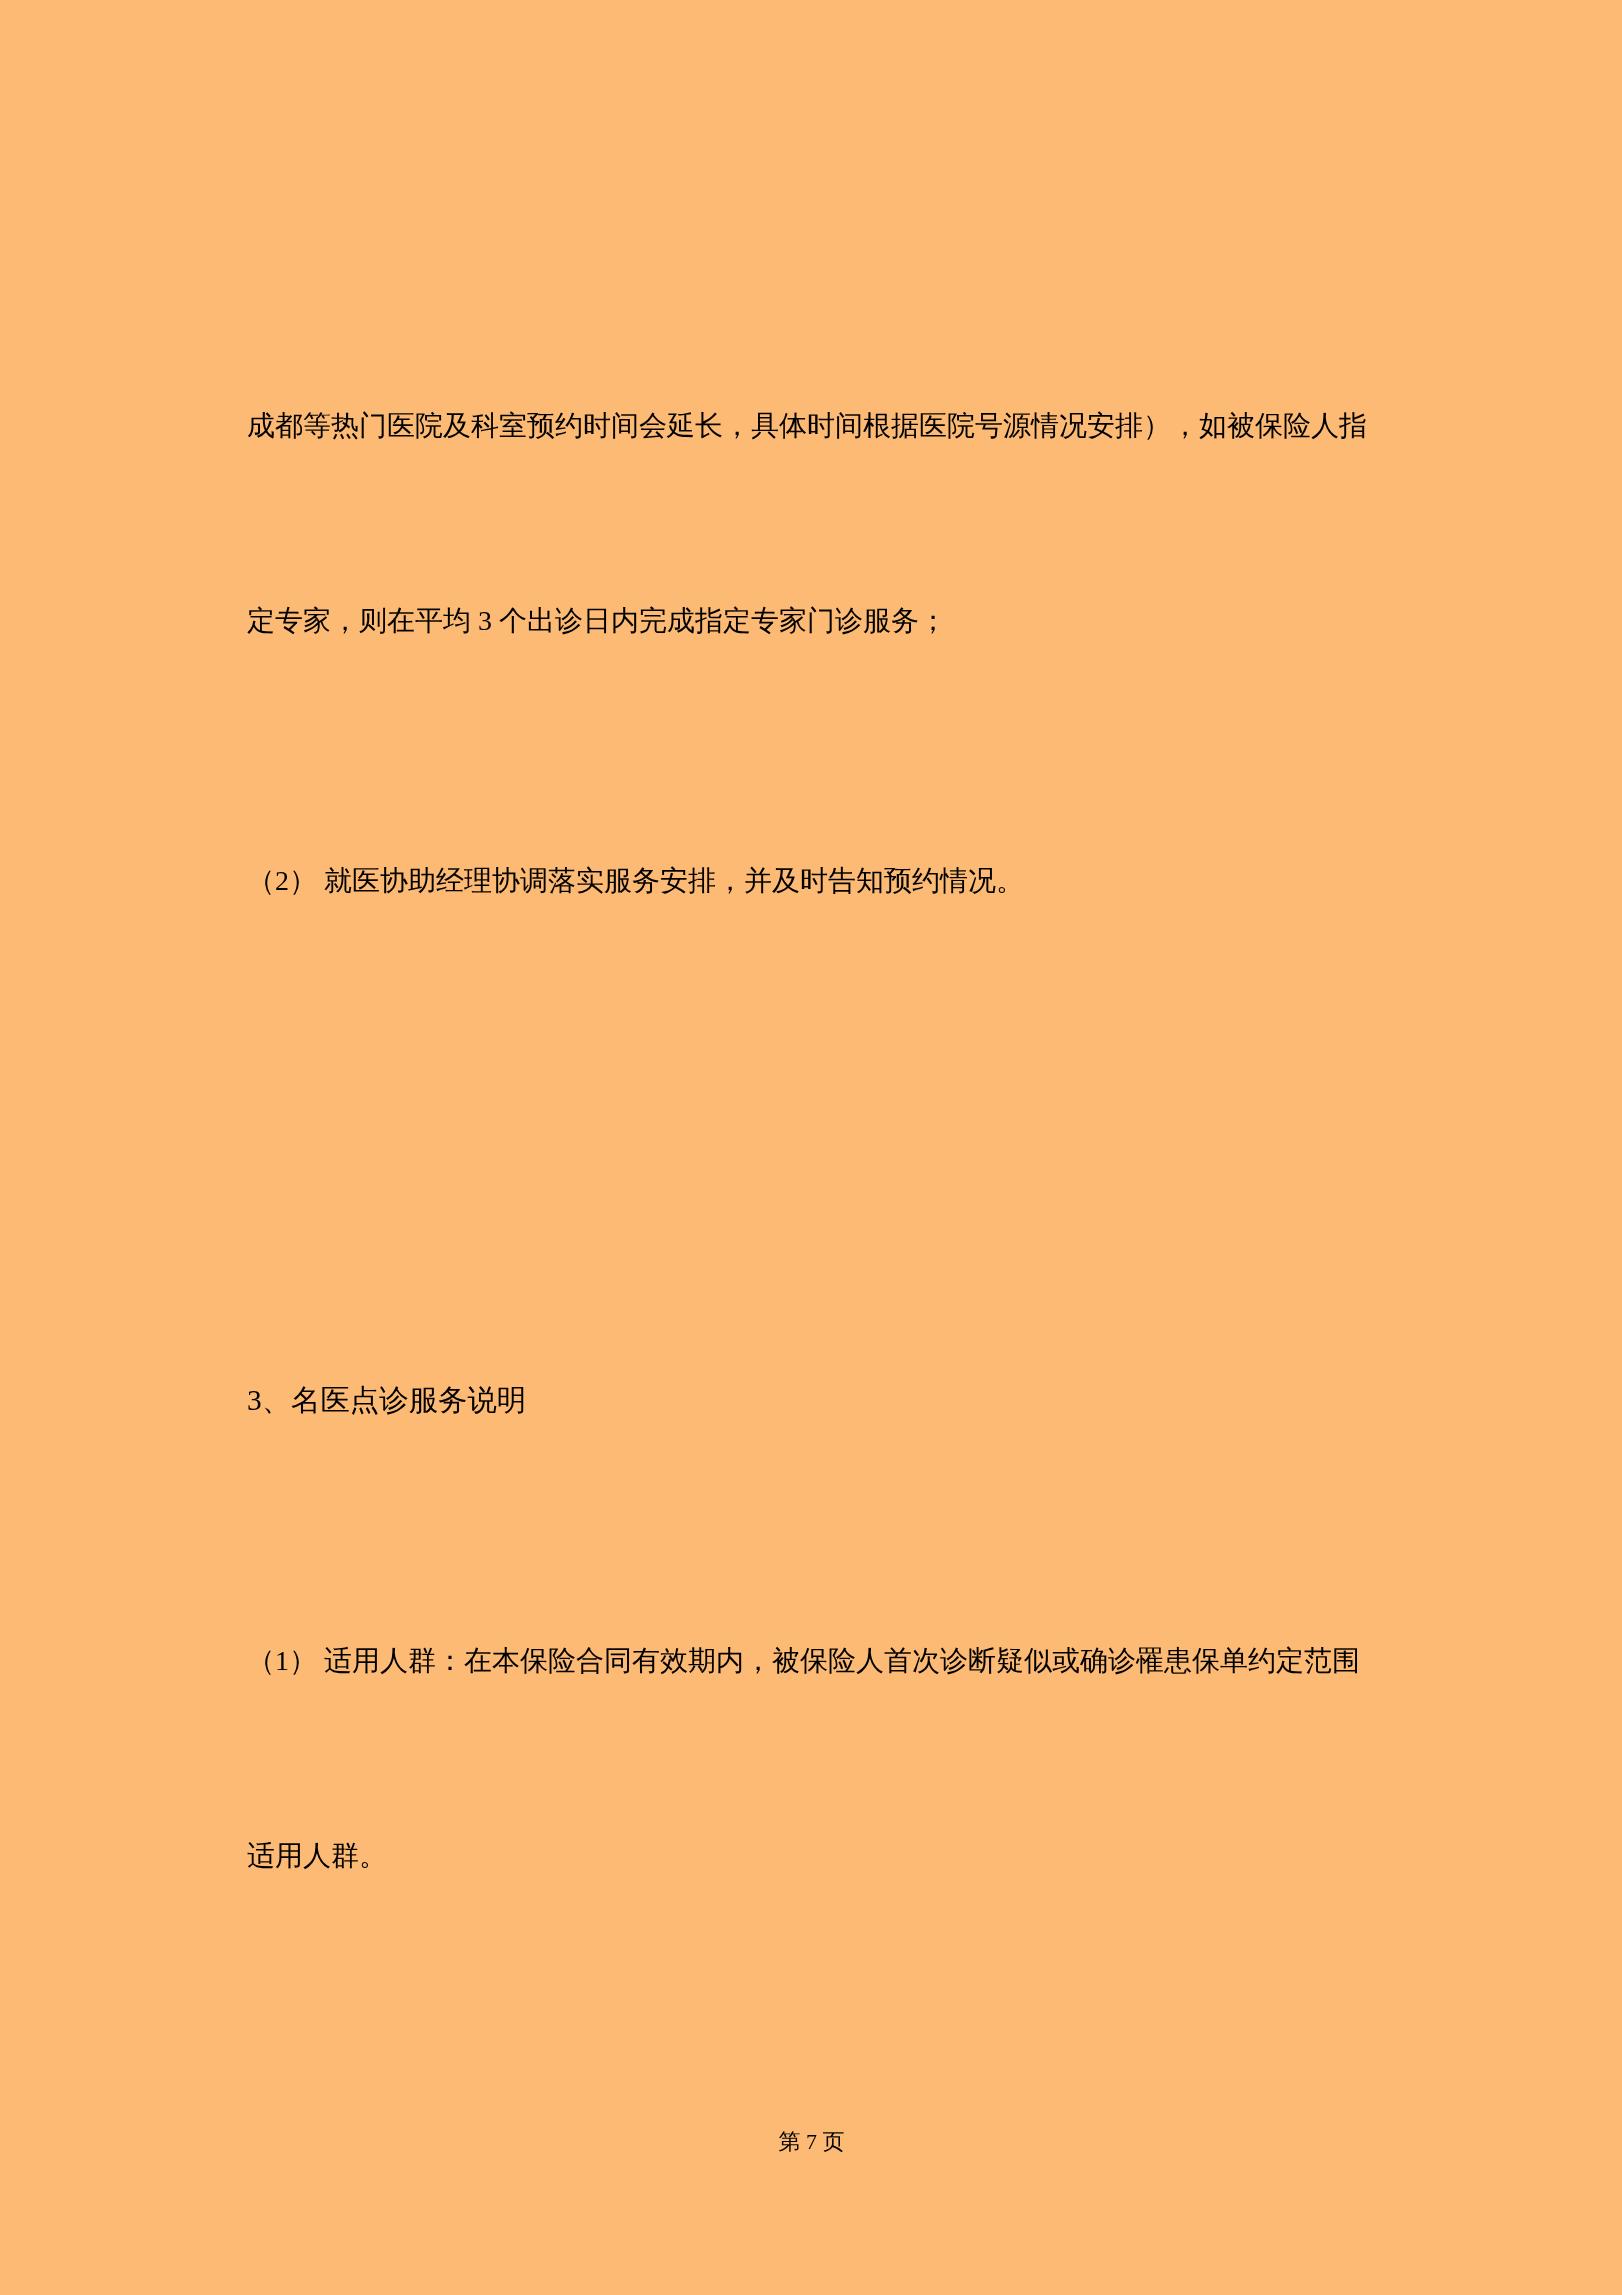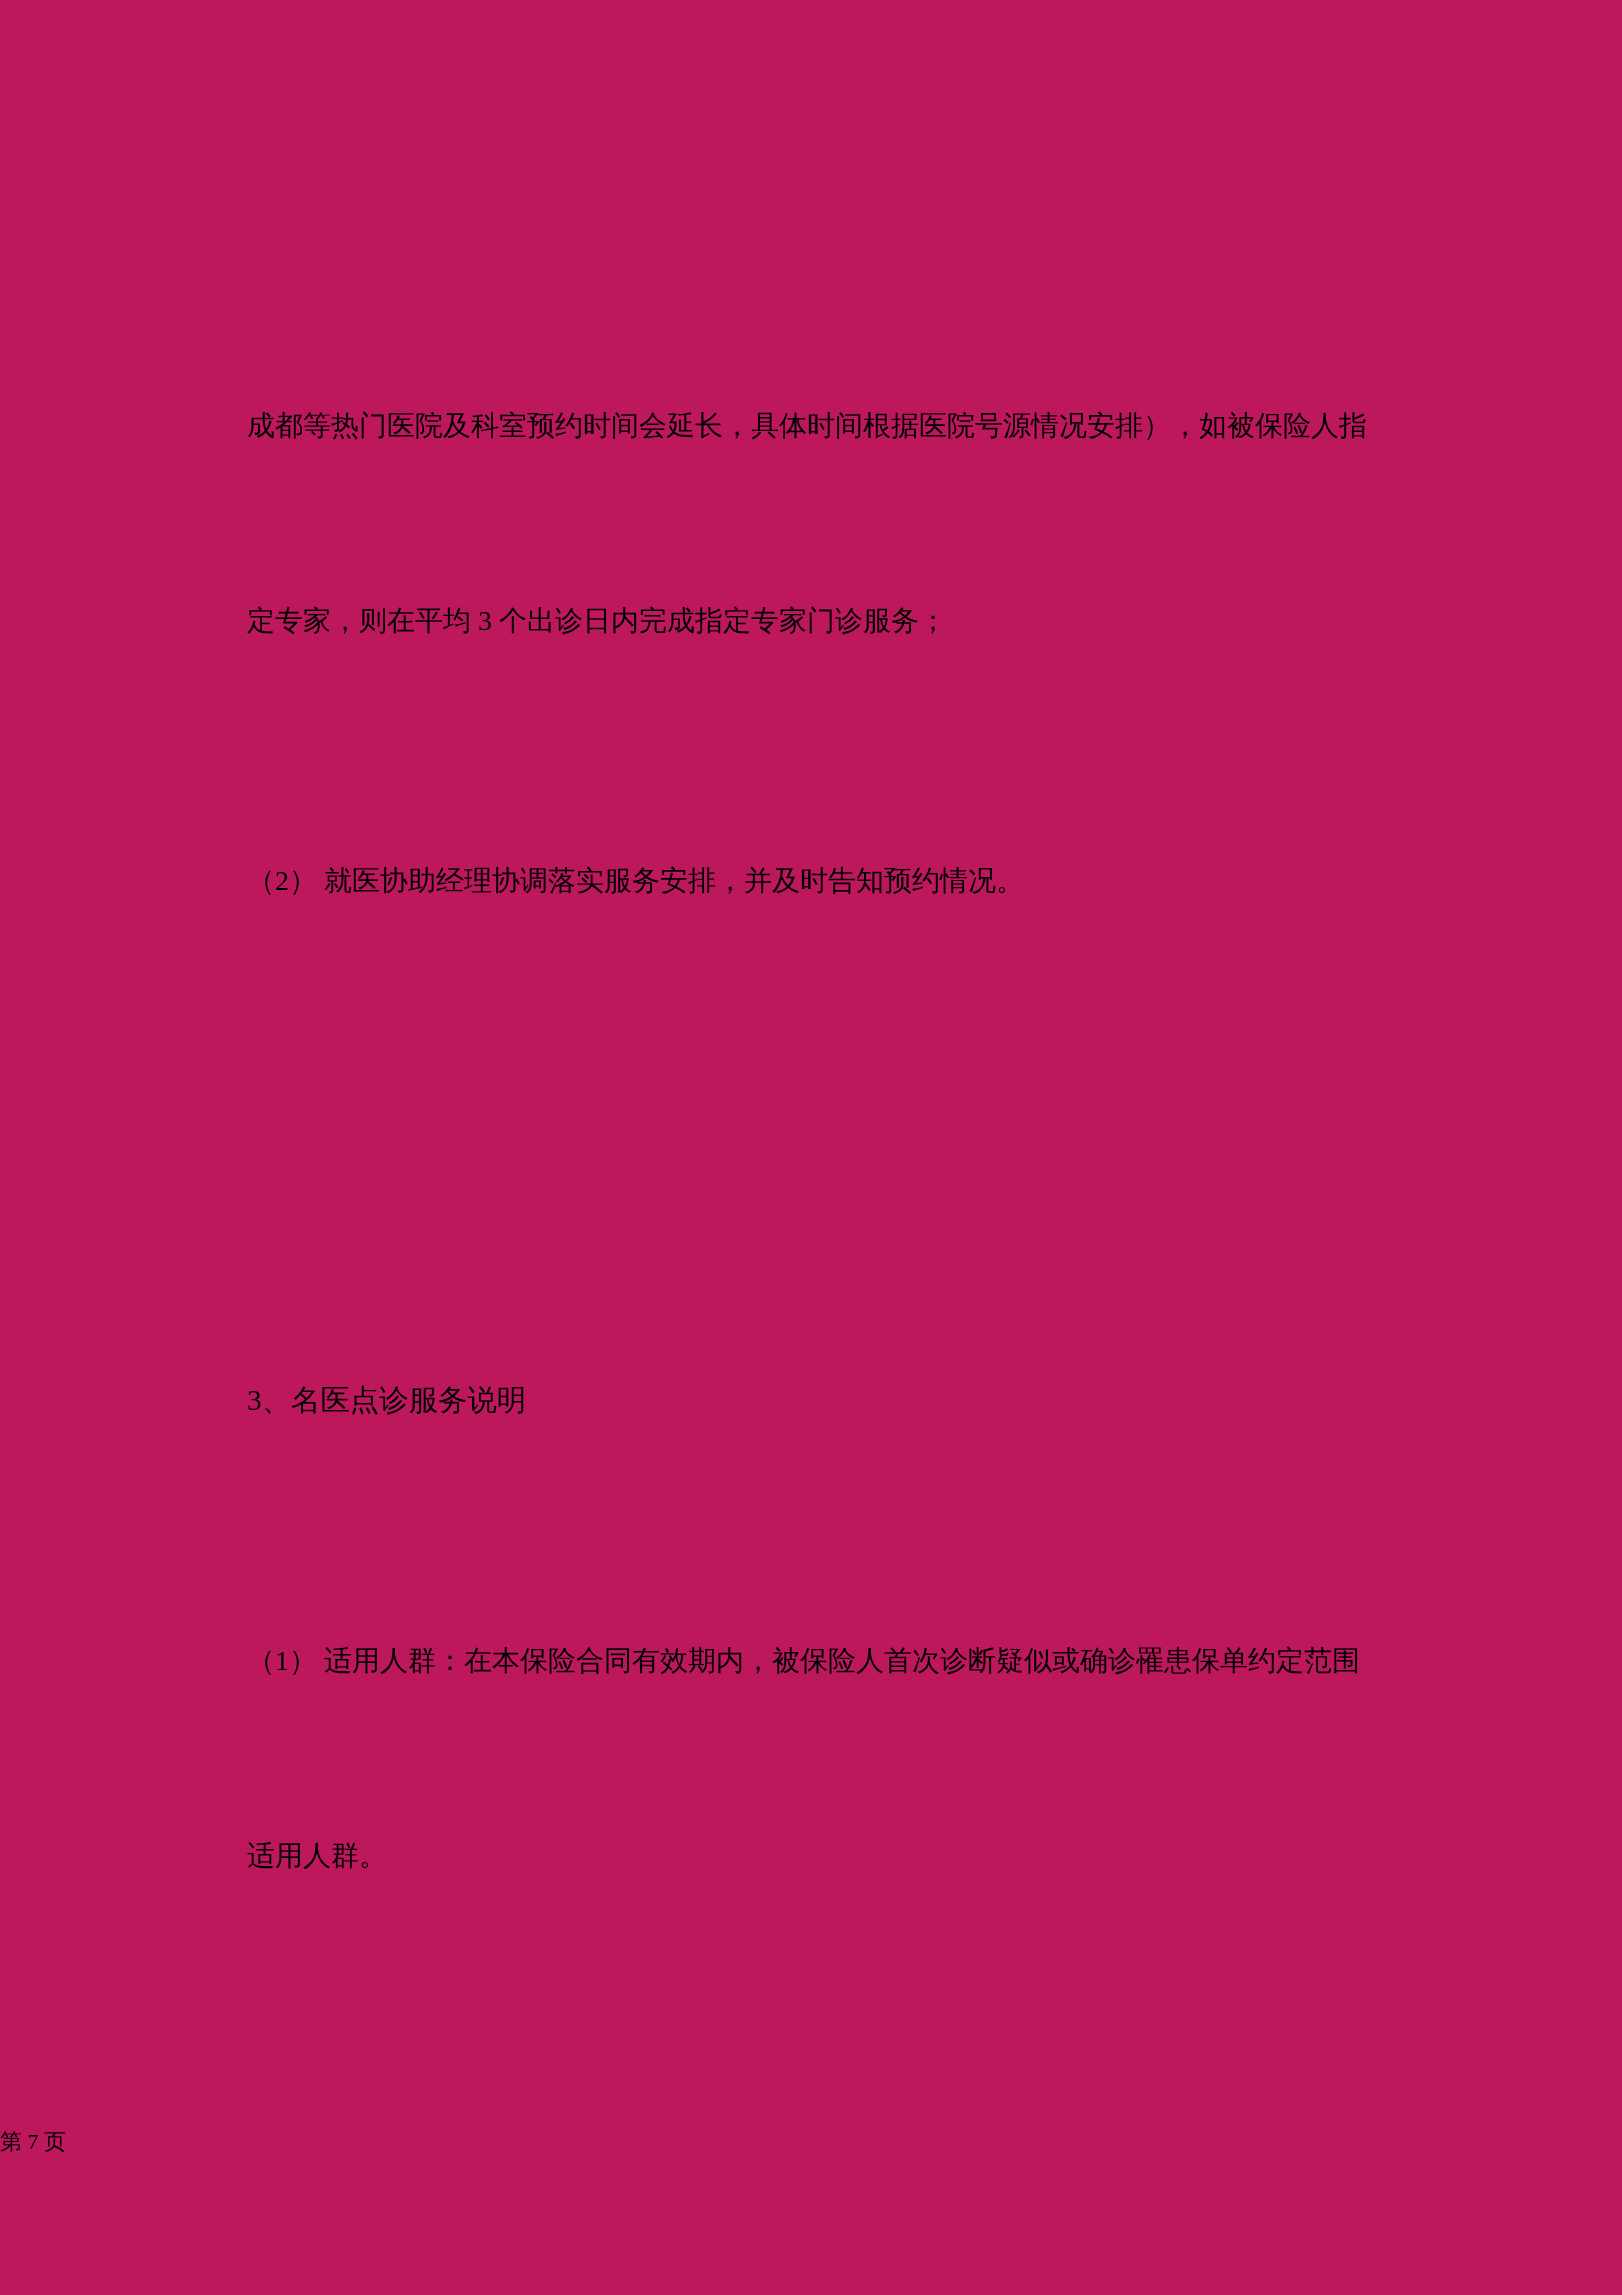--- a/index.html
+++ b/index.html
@@ -4,21 +4,21 @@
 <style>
   html, body {
     margin: 0;
     padding: 0;
     background: #ffffff;
   }
   .page {
     position: relative;
     width: 1623px;
     height: 2295px;
-    background: #be185d;
+    background: #fdba74;
     overflow: hidden;
     font-family: "Liberation Serif", "DejaVu Serif", serif;
     color: #000000;
   }
   .content {
     position: absolute;
     left: 247px;
     top: 198px;
     width: 1129px;
     font-size: 28px;
@@ -37,21 +37,21 @@
     font-size: 29.4px;
   }
   .bold {
     font-weight: bold;
   }
   .footer {
     position: absolute;
     left: 0;
     top: 2125px;
     width: 1623px;
-    text-align: left;
+    text-align: center;
     font-size: 22px;
     line-height: 33px;
     color: #000000;
   }
 </style>
 </head>
 <body>
 
 <div class="page">
   <div class="content">

